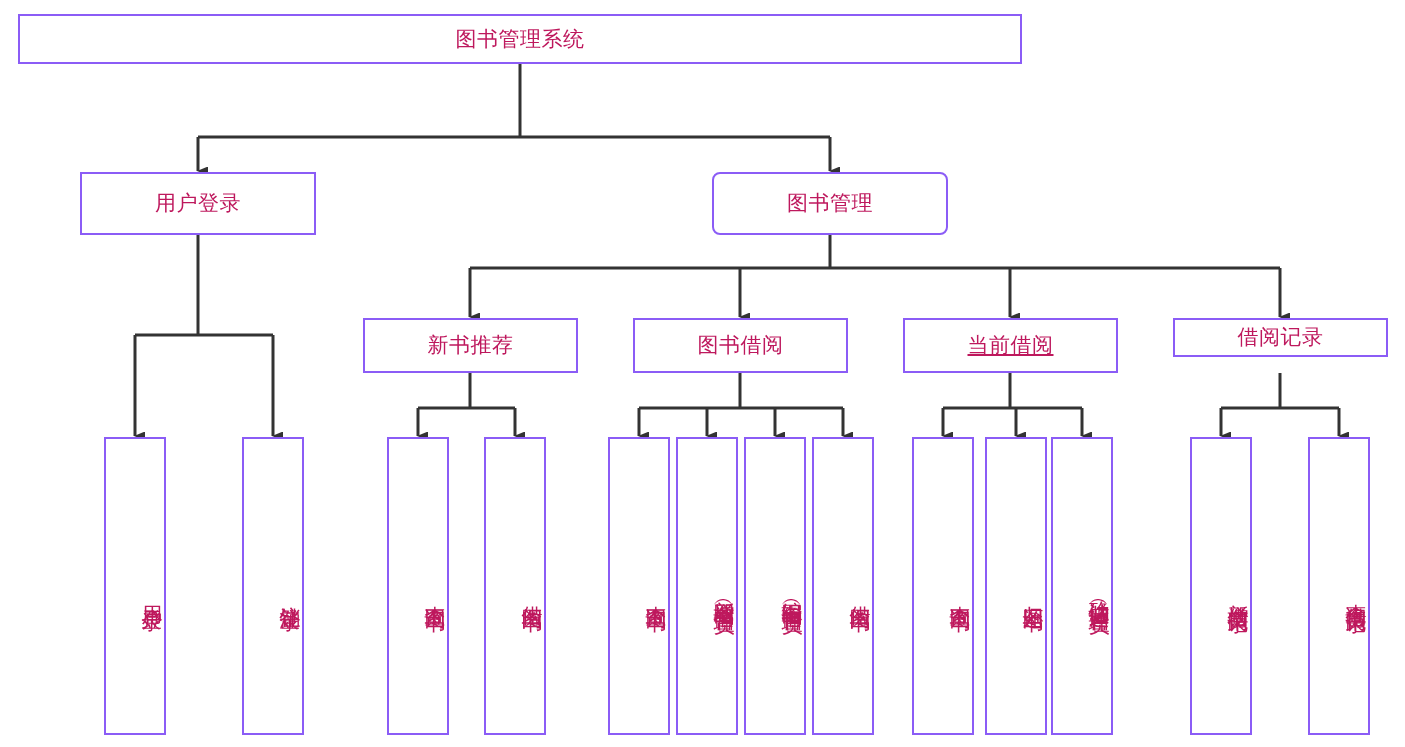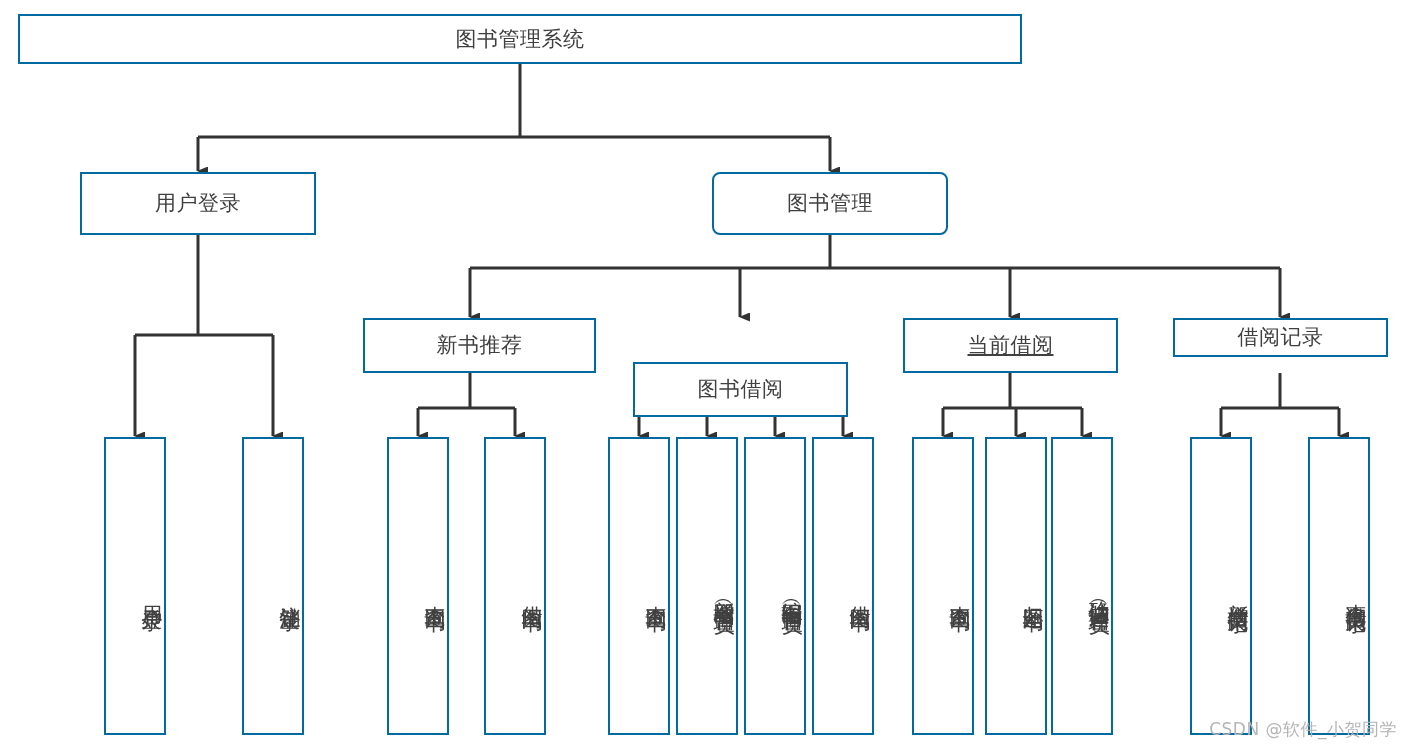--- a/index.html
+++ b/index.html
@@ -23,25 +23,25 @@
     left: 0;
     top: 0;
     width: 1405px;
     height: 747px;
     pointer-events: none;
   }
   .node {
     position: absolute;
     box-sizing: border-box;
     background: #ffffff;
-    border: 2px solid #0369a1;
+    border: 2px solid #8b5cf6;
     display: flex;
     align-items: center;
     justify-content: center;
-    color: #404040;
+    color: #be185d;
     line-height: 1.15;
   }
   .node.horiz {
     font-size: 21px;
     letter-spacing: 0.5px;
   }
   .node.vert {
     writing-mode: vertical-rl;
     text-orientation: upright;
     font-size: 21px;
@@ -115,24 +115,24 @@
   <div id="nodes-layer">
       <div class="node horiz" style="left: 18px; top: 14px; width: 1004px; height: 50px;">
         <span class="label">图书管理系统</span>
       </div>
       <div class="node horiz" style="left: 80px; top: 172px; width: 236px; height: 63px;">
         <span class="label">用户登录</span>
       </div>
       <div class="node horiz" style="left: 712px; top: 172px; width: 236px; height: 63px; border-radius: 8px;">
         <span class="label">图书管理</span>
       </div>
-      <div class="node horiz" style="left: 363px; top: 318px; width: 233px; height: 55px;">
+      <div class="node horiz" style="left: 363px; top: 318px; width: 215px; height: 55px;">
         <span class="label">新书推荐</span>
       </div>
-      <div class="node horiz" style="left: 633px; top: 318px; width: 215px; height: 55px; margin-top: 44px;">
+      <div class="node horiz" style="left: 633px; top: 318px; width: 215px; height: 55px;">
         <span class="label">图书借阅</span>
       </div>
       <div class="node horiz" style="left: 903px; top: 318px; width: 215px; height: 55px; text-decoration: underline;">
         <span class="label">当前借阅</span>
       </div>
       <div class="node horiz" style="left: 1173px; top: 318px; width: 215px; height: 39px;">
         <span class="label">借阅记录</span>
       </div>
       <div class="node vert" style="left: 104px; top: 437px; width: 62px; height: 298px;">
         <span class="label">用户登录</span>
@@ -168,14 +168,13 @@
         <span class="label">确认归还（管理员）</span>
       </div>
       <div class="node vert" style="left: 1190px; top: 437px; width: 62px; height: 298px;">
         <span class="label">新增借阅记录</span>
       </div>
       <div class="node vert" style="left: 1308px; top: 437px; width: 62px; height: 298px;">
         <span class="label">查询借阅记录</span>
       </div>
     </div>
 
-  <div id="watermark">CSDN @软件_小贺同学</div>
 </div>
 
 </body></html>

